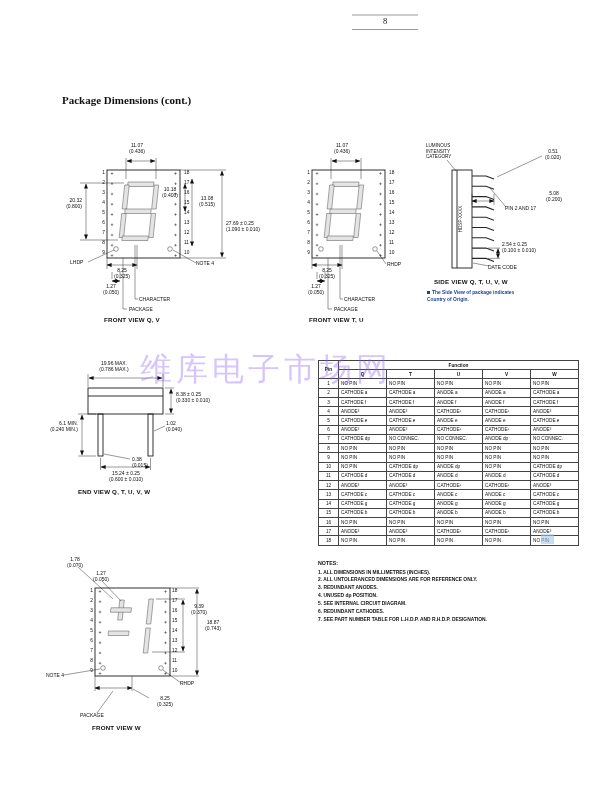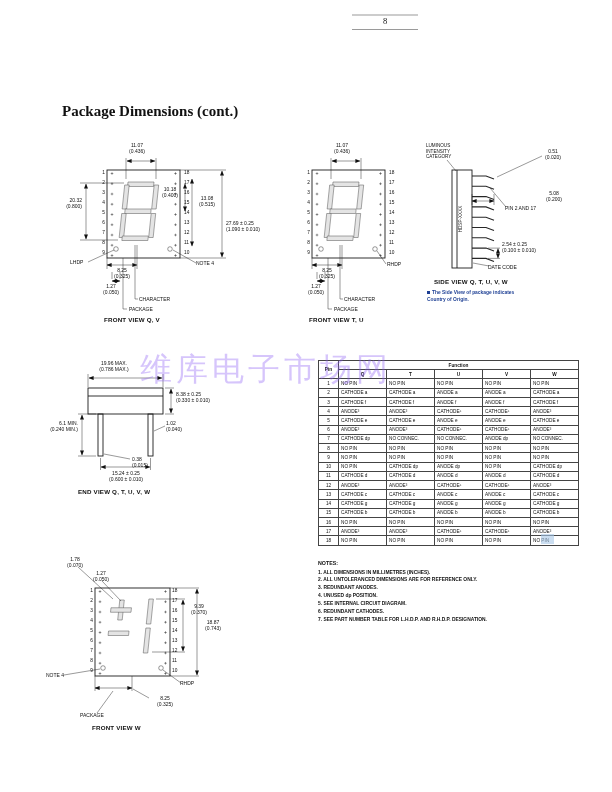--- a/index.html
+++ b/index.html
@@ -6,22 +6,22 @@
   .page{position:relative;width:612px;height:792px;margin:0 auto;background:#ffffff;overflow:hidden;
         font-family:"Liberation Sans",sans-serif;color:#111;}
   svg.lines{position:absolute;left:0;top:0;z-index:1;}
   .ol{fill:none;stroke:#1c1c1c;stroke-width:0.9;}
   .dl{fill:none;stroke:#1c1c1c;stroke-width:0.45;}
   .dim{fill:none;stroke:#1c1c1c;stroke-width:0.45;}
   .pinlead{fill:none;stroke:#262626;stroke-width:1.1;}
   .vtext{font-family:"Liberation Sans",sans-serif;font-size:4.6px;fill:#333;text-anchor:middle;}
   .pageno{position:absolute;left:352px;top:16px;width:66px;text-align:center;
           font-family:"Liberation Serif",serif;font-size:8.5px;z-index:2;}
-  .title{position:absolute;left:62px;top:103px;font-family:"Liberation Serif",serif;
-         font-size:15px;font-weight:bold;z-index:2;}
+  .title{position:absolute;left:62px;top:94px;font-family:"Liberation Serif",serif;
+         font-size:11px;font-weight:bold;z-index:2;}
   .lb{position:absolute;font-size:5px;line-height:1.25;white-space:pre-line;z-index:2;}
   .c{text-align:center;} .r{text-align:right;}
   .cap{position:absolute;font-size:6.2px;font-weight:bold;letter-spacing:0.2px;z-index:2;white-space:nowrap;}
   .pin-col{position:absolute;display:flex;flex-direction:column;justify-content:space-between;
            height:85px;width:8px;font-size:4.8px;line-height:1;z-index:2;}
   .pin-col.ra{text-align:right;}
   .origin-note{position:absolute;left:427px;top:290px;width:98px;font-size:4.9px;font-weight:bold;
                color:#1d3f94;line-height:1.35;white-space:pre-line;z-index:2;}
   .origin-note .sq{display:inline-block;width:3px;height:3px;background:#1d3f94;margin-right:2px;}
   .fn-table{position:absolute;left:318px;top:360px;width:260px;border-collapse:collapse;table-layout:fixed;

